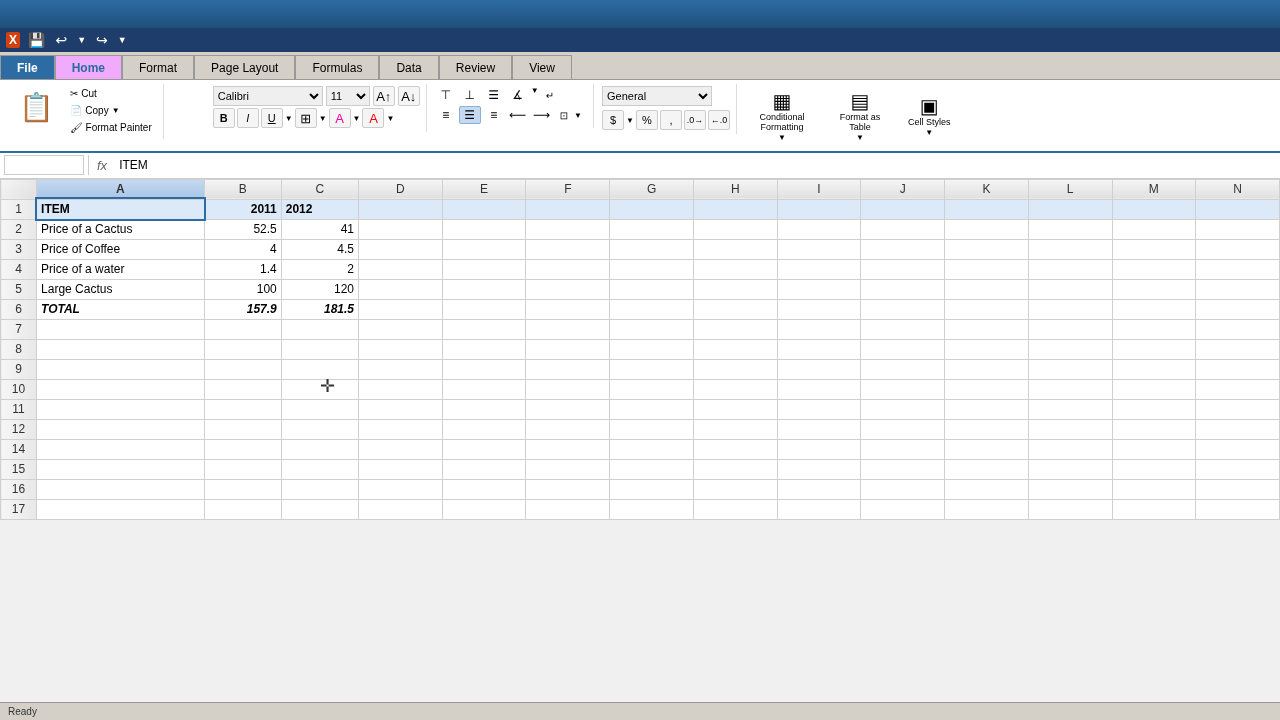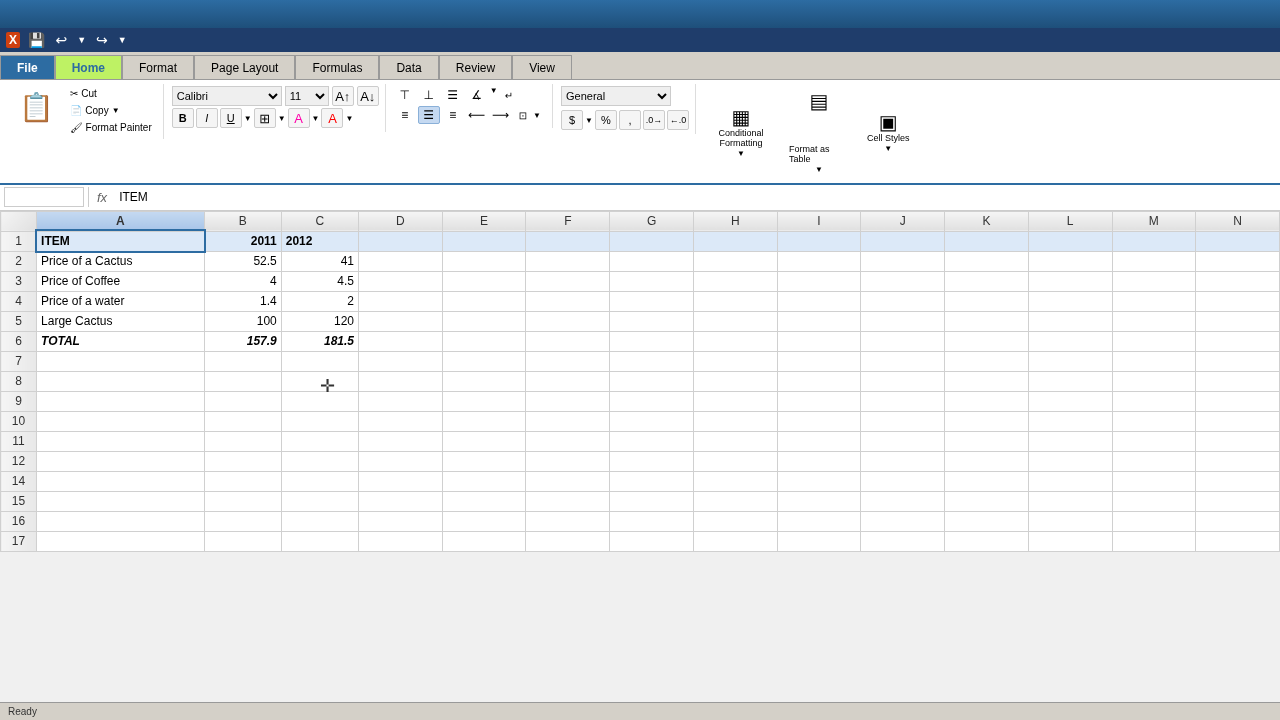--- a/index.html
+++ b/index.html
@@ -29,21 +29,21 @@
       border: 1px solid #999;
       border-bottom: none;
       background: #d4d0c8;
       cursor: pointer;
       font-size: 12px;
       height: 24px;
       display: flex;
       align-items: center;
     }
     .tab.active {
-      background: #bef264;
+      background: #f0abfc;
       font-weight: bold;
       color: #2d6ca2;
     }
 
     
     #ribbon {
       background: white;
       border-bottom: 2px solid #2d6ca2;
       padding: 4px 4px 2px 4px;
     }
@@ -433,21 +433,21 @@
             <div class="small-btn">
               <span>🖌</span>
               <span>Format Painter</span>
             </div>
           </div>
         </div>
       </div>
       <div class="ribbon-group-label"></div>
     </div>
 
-    <div class="ribbon-group" style="min-width:170px;">
+    <div class="ribbon-group" style="min-width:170px;margin-left:41px;">
       <div style="display:flex; flex-direction:column; gap:2px;">
         <div class="font-selectors">
           <select class="font-select">
             <option>Calibri</option>
           </select>
           <select class="size-select">
             <option>11</option>
           </select>
           <div class="fmt-btn" style="font-size:13px;">A↑</div>
           <div class="fmt-btn" style="font-size:13px;">A↓</div>
@@ -516,21 +516,21 @@
 
     <div class="ribbon-group" style="min-width:220px;">
       <div class="styles-group">
         <div class="style-large-btn">
           <span class="icon" style="font-size:20px;">▦</span>
           <span style="font-size:9px; text-align:center; max-width:60px; white-space:normal; line-height:1.1;">Conditional Formatting</span>
           <span style="font-size:8px;">▼</span>
         </div>
         <div class="style-large-btn">
           <span class="icon" style="font-size:20px;">▤</span>
-          <span style="font-size:9px; text-align:left; max-width:60px; white-space:normal; line-height:1.1;margin-top:32px;">Format as Table</span>
+          <span style="font-size:9px; text-align:center; max-width:60px; white-space:normal; line-height:1.1;">Format as Table</span>
           <span style="font-size:8px;">▼</span>
         </div>
         <div class="style-large-btn">
           <span class="icon" style="font-size:20px;">▣</span>
           <span style="font-size:9px; text-align:center; max-width:50px; white-space:normal; line-height:1.1;">Cell Styles</span>
           <span style="font-size:8px;">▼</span>
         </div>
       </div>
       <div class="ribbon-group-label"></div>
     </div>

